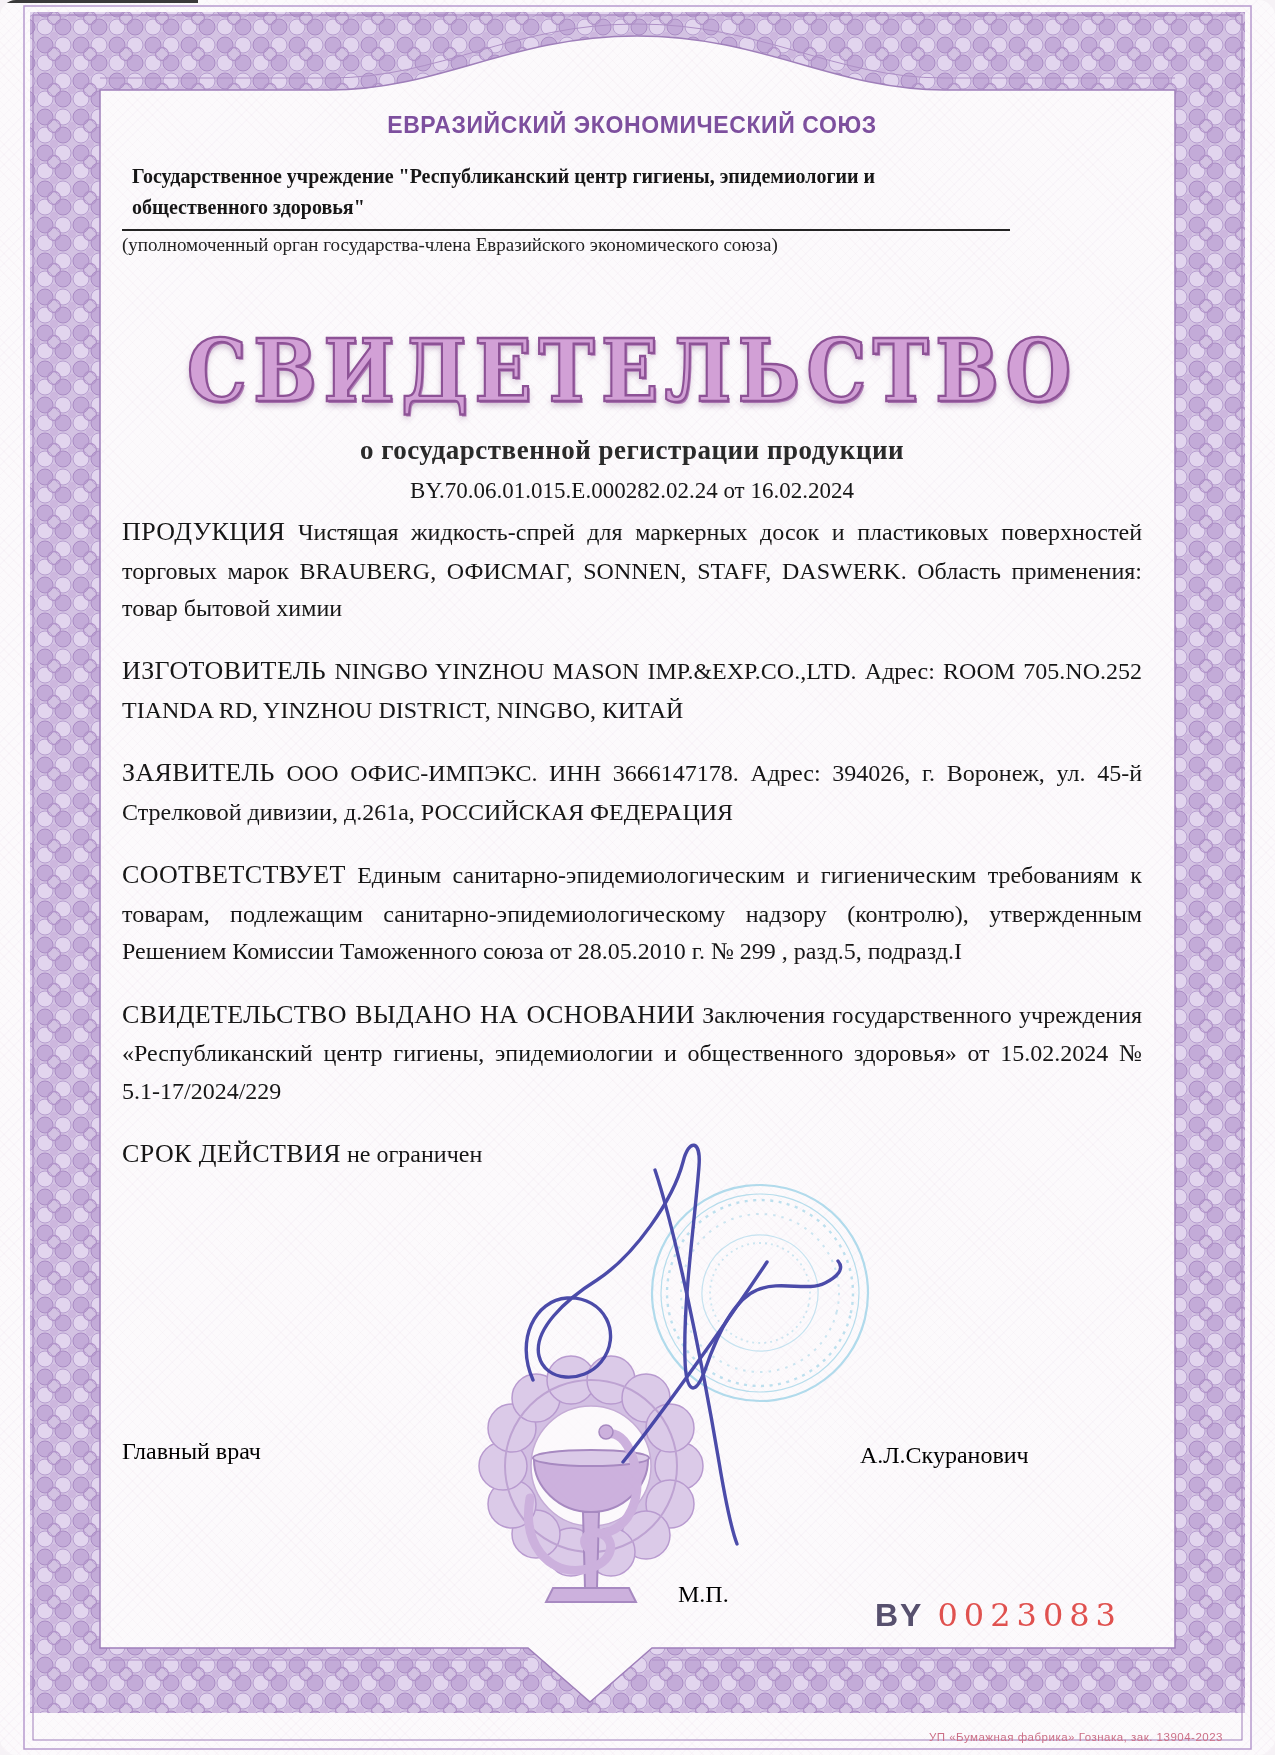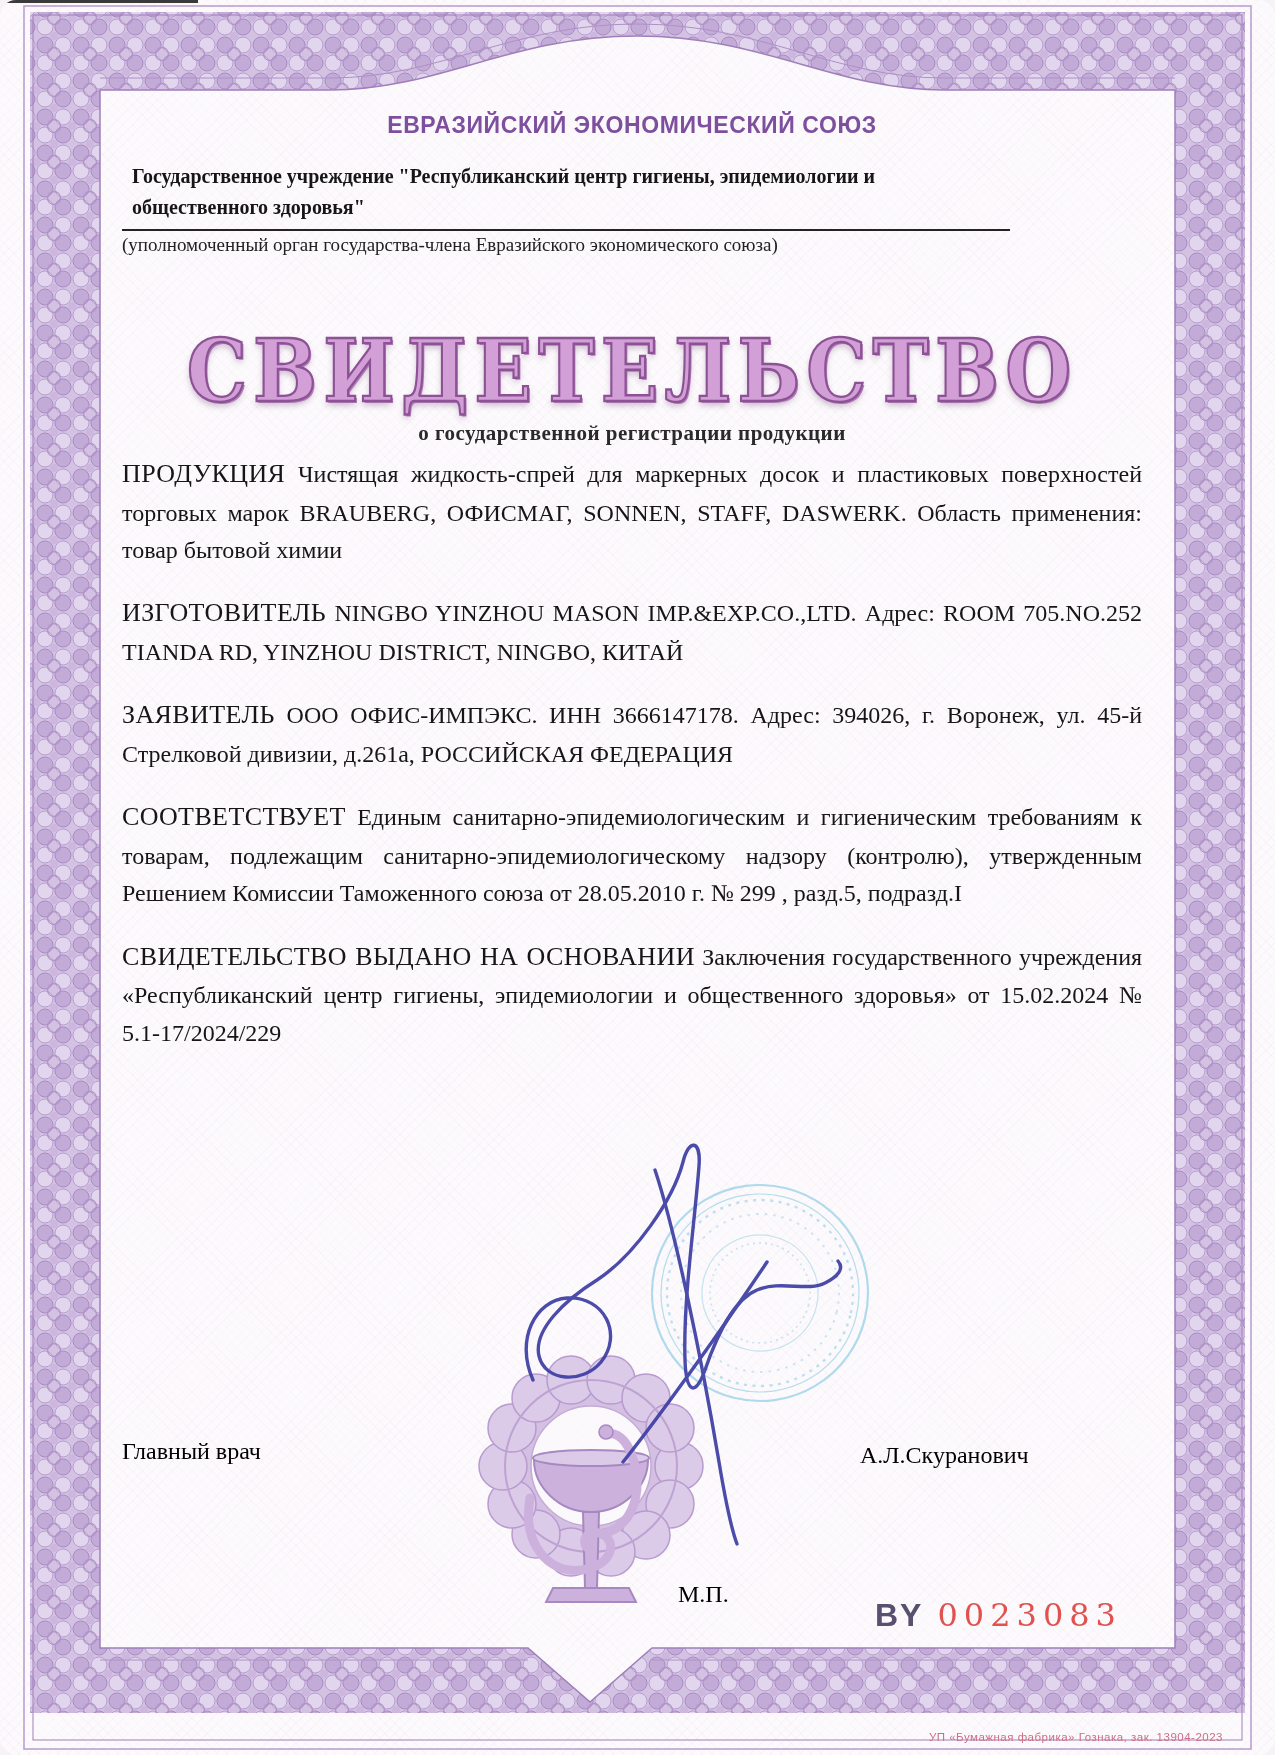--- a/index.html
+++ b/index.html
@@ -15,21 +15,21 @@
     font-weight:bold;font-size:23px;letter-spacing:.6px;color:var(--accent-purple,#7d4f9e);}
   .org-block{width:888px;margin-top:22px;}
   .org-name{text-align:left;font-weight:bold;font-size:20px;line-height:1.55;padding:0 10px;}
   .org-rule{margin-top:6px;border-top:2.5px solid #242424;}
   .org-caption{text-align:left;font-size:19px;margin-top:3px;color:#222;}
   .big-title{margin-top:64px;text-align:center;}
   .big-title span{display:inline-block;transform:scaleX(.88);transform-origin:center;
     font-family:"DejaVu Serif",serif;font-weight:bold;font-size:86px;letter-spacing:7px;
     color:var(--title-pink,#d2a0d6);-webkit-text-stroke:2.4px #8d5296;
     text-shadow:2px 2px 0 #b07cb6, 0 4px 7px rgba(100,50,110,.35);}
-  .subtitle{text-align:center;font-weight:bold;font-size:21px;letter-spacing:.5px;color:#2a2a2a;}
+  .subtitle{margin-top:14px;text-align:center;font-weight:bold;font-size:27px;letter-spacing:.5px;color:#2a2a2a;}
   .regnum{margin-top:12px;text-align:center;font-size:23px;}
   .paras{margin-top:8px;}
   .paras p{margin:0 0 24px 0;font-size:24px;line-height:1.56;text-align:justify;}
   .lead{font-size:26px;letter-spacing:.4px;}
   .pos-title{left:122px;top:1438px;font-size:24px;z-index:2;}
   .signer{left:860px;top:1442px;font-size:24px;z-index:2;}
   .sig-line{left:620px;top:1492px;width:198px;height:3px;background:#3a3a3a;z-index:4;}
   .seal-caption{left:678px;top:1581px;font-size:24px;z-index:4;}
   .stamp{left:645px;top:1178px;z-index:2;}
   .signature{left:505px;top:1130px;z-index:5;}
@@ -75,20 +75,21 @@
     <div class="org-block">
       <div class="org-name">Государственное учреждение "Республиканский центр гигиены, эпидемиологии и общественного здоровья"</div>
       <div class="org-rule"></div>
       <div class="org-caption">(уполномоченный орган государства-члена Евразийского экономического союза)</div>
     </div>
 
     <div class="big-title">
       <span>СВИДЕТЕЛЬСТВО</span>
     </div>
     <div class="subtitle">о государственной регистрации продукции</div>
+    <div class="regnum">BY.70.06.01.015.Е.000282.02.24 от 16.02.2024</div>
 
     <div class="paras">
       <p>
         <span class="lead">ПРОДУКЦИЯ</span>
         <span>Чистящая жидкость-спрей для маркерных досок и пластиковых поверхностей торговых марок BRAUBERG, ОФИСМАГ, SONNEN, STAFF, DASWERK. Область применения: товар бытовой химии</span>
       </p>
       <p>
         <span class="lead">ИЗГОТОВИТЕЛЬ</span>
         <span>NINGBO YINZHOU MASON IMP.&amp;EXP.CO.,LTD. Адрес: ROOM 705.NO.252 TIANDA RD, YINZHOU DISTRICT, NINGBO, КИТАЙ</span>
       </p>
@@ -96,20 +97,24 @@
         <span class="lead">ЗАЯВИТЕЛЬ</span>
         <span>ООО ОФИС-ИМПЭКС. ИНН 3666147178. Адрес: 394026, г. Воронеж, ул. 45-й Стрелковой дивизии, д.261а, РОССИЙСКАЯ ФЕДЕРАЦИЯ</span>
       </p>
       <p>
         <span class="lead">СООТВЕТСТВУЕТ</span>
         <span>Единым санитарно-эпидемиологическим и гигиеническим требованиям к товарам, подлежащим санитарно-эпидемиологическому надзору (контролю), утвержденным Решением Комиссии Таможенного союза от 28.05.2010 г. № 299 , разд.5, подразд.I</span>
       </p>
       <p>
         <span class="lead">СВИДЕТЕЛЬСТВО ВЫДАНО НА ОСНОВАНИИ</span>
         <span>Заключения государственного учреждения «Республиканский центр гигиены, эпидемиологии и общественного здоровья» от 15.02.2024 № 5.1-17/2024/229</span>
+      </p>
+      <p>
+        <span class="lead">СРОК ДЕЙСТВИЯ</span>
+        <span>не ограничен</span>
       </p>
     </div>
   </div>
 
   <svg class="stamp" style="position:absolute" width="230" height="230" viewBox="0 0 230 230" aria-hidden="true">
     <g transform="rotate(14 115 115)" stroke="var(--stamp-blue,#72c1de)" fill="none">
       <circle cx="115" cy="115" r="108" stroke-width="2.2" opacity=".55"></circle>
       <circle cx="115" cy="115" r="99" stroke-width="1.2" opacity=".5"></circle>
       <circle cx="115" cy="115" r="93" stroke-width="2.4" stroke-dasharray="3 5.5" opacity=".45"></circle>
       <circle cx="115" cy="115" r="79" stroke-width="2" stroke-dasharray="2.5 6" opacity=".35"></circle>

